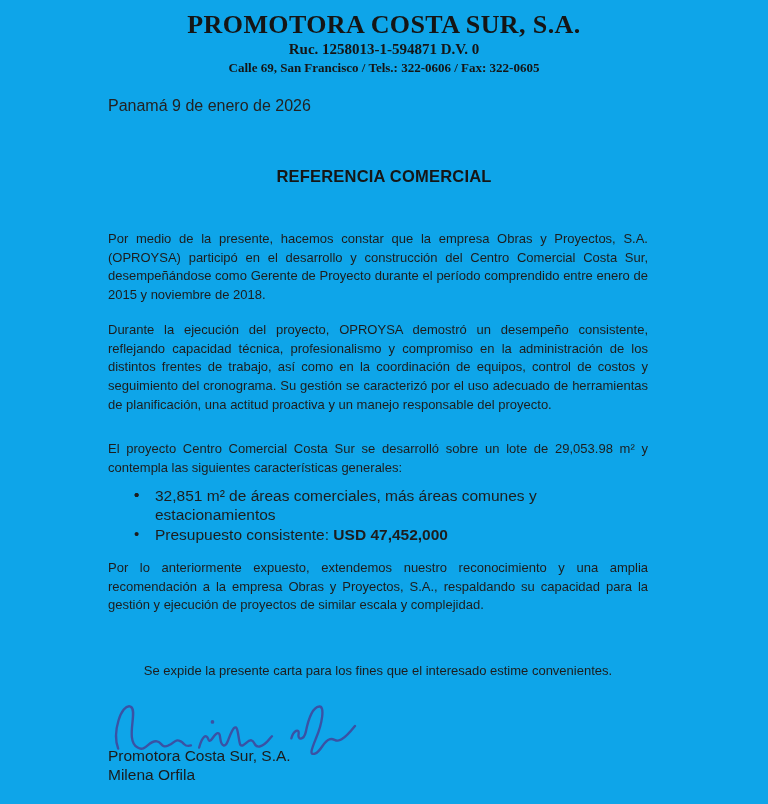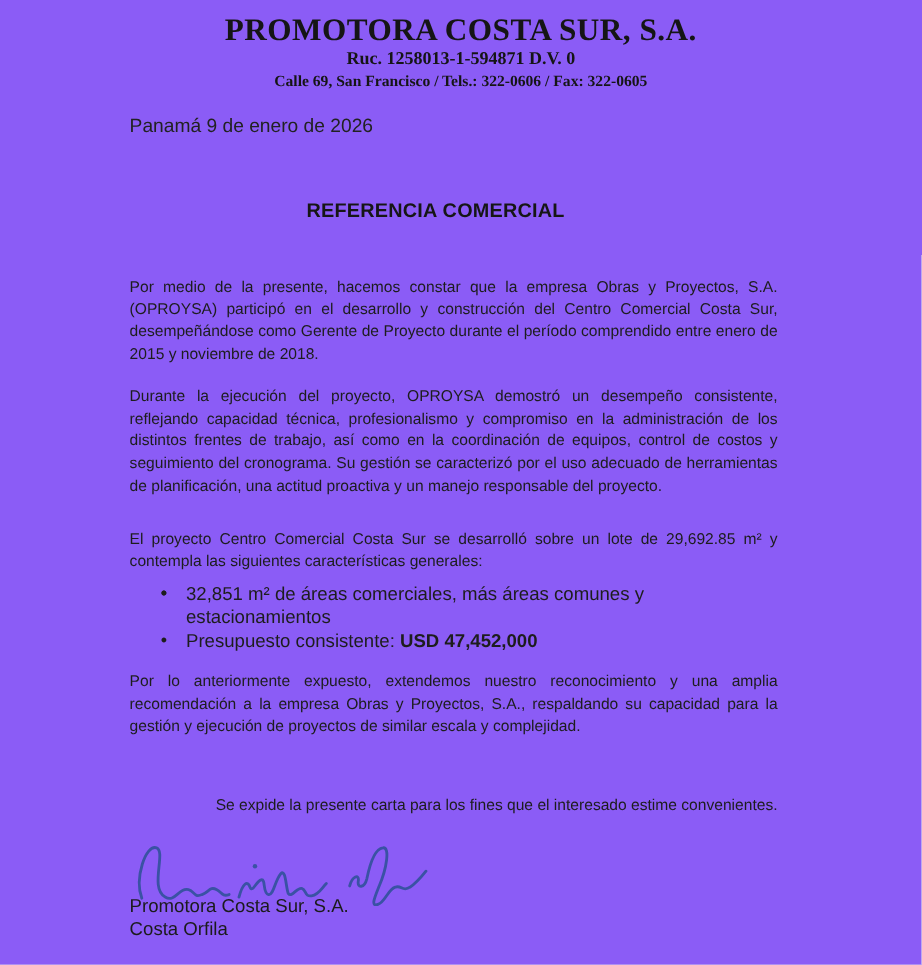--- a/index.html
+++ b/index.html
@@ -5,21 +5,21 @@
   html, body {
     margin: 0;
     padding: 0;
     background: #e9e9e9;
   }
   .page {
     position: relative;
     width: 768px;
     height: 804px;
     margin: 0 auto;
-    background: #8b5cf6;
+    background: #0ea5e9;
     color: #1d1d1d;
     font-family: "Liberation Sans", sans-serif;
     overflow: hidden;
   }
   
   .letterhead {
     position: absolute;
     top: 10px;
     left: 0;
     width: 768px;
@@ -51,42 +51,42 @@
     position: absolute;
     top: 97px;
     left: 108px;
     width: 542px;
     font-size: 16px;
     color: #222;
   }
   .doc-title {
     position: absolute;
     top: 167px;
-    left: 92px;
+    left: 113px;
     width: 542px;
     text-align: center;
     font-weight: bold;
     font-size: 16.5px;
     letter-spacing: 0.2px;
     color: #161616;
   }
   .para {
     position: absolute;
     left: 108px;
     width: 540px;
     font-size: 13px;
     line-height: 18.7px;
     text-align: justify;
     color: #1d1d1d;
   }
   .p1 { top: 230px; }
   .p2 { top: 321px; }
   .p3 { top: 440px; }
   .p4 { top: 559px; }
-  .closing { top: 662px; text-align: right; }
+  .closing { top: 662px; text-align: center; }
   .bullet-list {
     position: absolute;
     top: 486px;
     left: 108px;
     width: 540px;
     margin: 0;
     padding: 0;
     list-style: none;
     font-size: 15.5px;
     line-height: 19.3px;
@@ -138,21 +138,21 @@
     <div class="company-ruc">Ruc. 1258013-1-594871 D.V. 0</div>
     <div class="company-address">Calle 69, San Francisco / Tels.: 322-0606 / Fax: 322-0605</div>
   </div>
 
   <div class="date-line">Panamá 9 de enero de 2026</div>
 
   <div class="doc-title">REFERENCIA COMERCIAL</div>
 
   <div class="para p1">Por medio de la presente, hacemos constar que la empresa Obras y Proyectos, S.A. (OPROYSA) participó en el desarrollo y construcción del Centro Comercial Costa Sur, desempeñándose como Gerente de Proyecto durante el período comprendido entre enero de 2015 y noviembre de 2018.</div>
   <div class="para p2">Durante la ejecución del proyecto, OPROYSA demostró un desempeño consistente, reflejando capacidad técnica, profesionalismo y compromiso en la administración de los distintos frentes de trabajo, así como en la coordinación de equipos, control de costos y seguimiento del cronograma. Su gestión se caracterizó por el uso adecuado de herramientas de planificación, una actitud proactiva y un manejo responsable del proyecto.</div>
-  <div class="para p3">El proyecto Centro Comercial Costa Sur se desarrolló sobre un lote de 29,692.85 m² y contempla las siguientes características generales:</div>
+  <div class="para p3">El proyecto Centro Comercial Costa Sur se desarrolló sobre un lote de 29,053.98 m² y contempla las siguientes características generales:</div>
 
   <ul class="bullet-list">
     <li>
       <span class="bullet-marker">•</span>
     </li>
     <li>
       <span class="bullet-marker">•</span>
       <span>32,851 m² de áreas comerciales, más áreas comunes y estacionamientos</span>
     </li>
     <li>
@@ -165,15 +165,15 @@
   <div class="para closing">Se expide la presente carta para los fines que el interesado estime convenientes.</div>
 
   <svg class="signature-svg" viewBox="0 0 240 56">
     <path d="M7,50 C1,34 10,6 19,9 C27,12 13,42 26,49 C34,54 37,41 45,43 C50,44 49,50 56,47 C62,45 62,40 68,43 C72,45 72,49 78,47" fill="none" stroke="#3a52a4" stroke-width="2.3" stroke-linecap="round" stroke-linejoin="round"></path>
     <path d="M86,49 C89,38 93,35 95,41 C97,46 100,36 104,35 C108,34 105,46 110,47 C114,48 115,36 120,30 C124,26 124,40 126,46 C129,50 133,41 137,42 C141,43 139,49 145,48 C151,47 153,42 157,38" fill="none" stroke="#3a52a4" stroke-width="2.3" stroke-linecap="round" stroke-linejoin="round"></path>
     <circle cx="99" cy="24" r="1.8" fill="#3a52a4"></circle>
     <path d="M176,40 C178,32 184,30 183,36 C182,42 188,42 190,34 C192,24 196,10 203,9 C209,8 206,26 200,40 C196,50 193,57 199,55 C205,53 207,43 213,41 C218,39 219,45 225,41 C230,38 234,33 238,28" fill="none" stroke="#3a52a4" stroke-width="2.3" stroke-linecap="round" stroke-linejoin="round"></path>
   </svg>
 
   <div class="sig-company">Promotora Costa Sur, S.A.</div>
-  <div class="sig-name">Costa Orfila</div>
+  <div class="sig-name">Milena Orfila</div>
 
 </div>
 
 </body></html>

